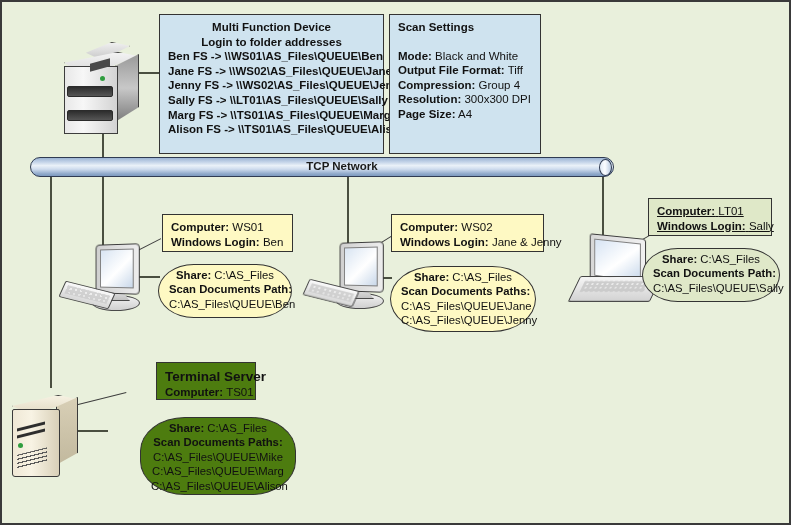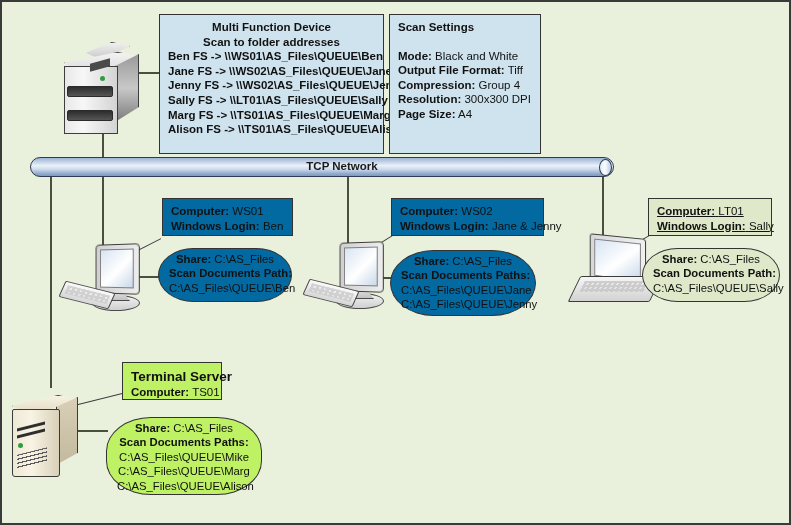--- a/index.html
+++ b/index.html
@@ -20,23 +20,23 @@
     box-sizing:border-box;
     border:1.5px solid #333;
     font-size:11.5px;
     line-height:14.6px;
     color:#111;
     padding:5px 8px;
   }
   .box .ln{white-space:nowrap;}
   .b{font-weight:bold;}
   .blue{background:#cfe3ef;}
-  .pink{background:#0369a1;}
+  .pink{background:#fef9c3;margin-top:16px;}
   .green{background:#dfe8c8;}
-  .purple{background:#bef264;}
+  .purple{background:#4d7c0f;margin-left:34px;}
 
   .rbox{
     position:absolute;
     box-sizing:border-box;
     border:1.5px solid #333;
     border-radius:45px/34px;
     font-size:11.3px;
     line-height:14.4px;
     color:#111;
     text-align:center;
@@ -256,21 +256,21 @@
     <div class="body-side"></div>
     <div class="body-front"></div>
     <div class="panel"></div>
     <div class="led"></div>
     <div class="tray t1"></div>
     <div class="tray t2"></div>
   </div>
 
   <div class="box blue" id="mfd-info" style="left:157px;top:12px;width:225px;height:140px;text-align:center;">
     <div class="ln b">Multi Function Device</div>
-    <div class="ln b">Scan to folder addresses</div>
+    <div class="ln b">Login to folder addresses</div>
     <div class="ln b">Ben FS -&gt; \\WS01\AS_Files\QUEUE\Ben</div>
     <div class="ln b">Jane FS -&gt; \\WS02\AS_Files\QUEUE\Jane</div>
     <div class="ln b">Jenny FS -&gt; \\WS02\AS_Files\QUEUE\Jenny</div>
     <div class="ln b">Sally FS -&gt; \\LT01\AS_Files\QUEUE\Sally</div>
     <div class="ln b">Marg FS -&gt; \\TS01\AS_Files\QUEUE\Marg</div>
     <div class="ln b">Alison FS -&gt; \\TS01\AS_Files\QUEUE\Alison</div>
   </div>
 
   <div class="box blue" id="scan-settings" style="left:387px;top:12px;width:152px;height:140px;">
     <div class="ln b">Scan Settings</div>

